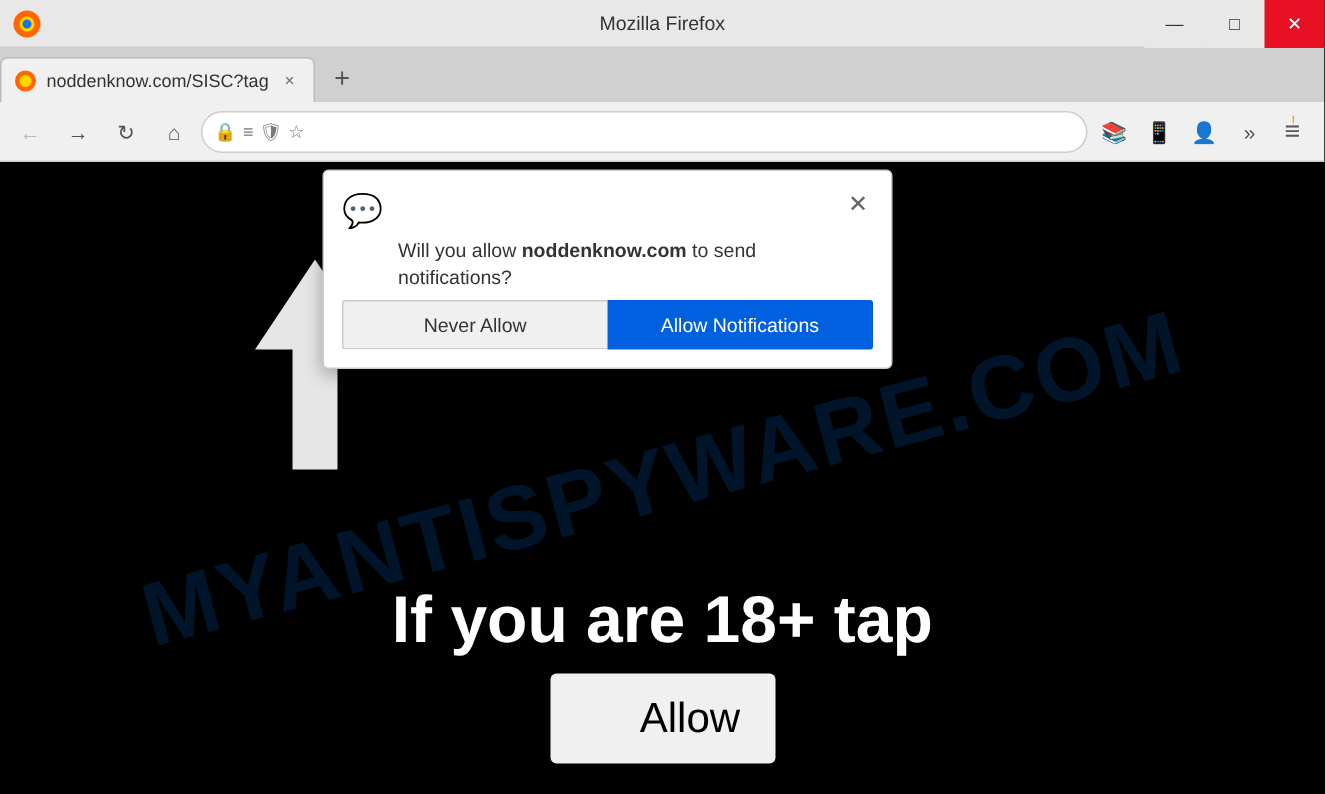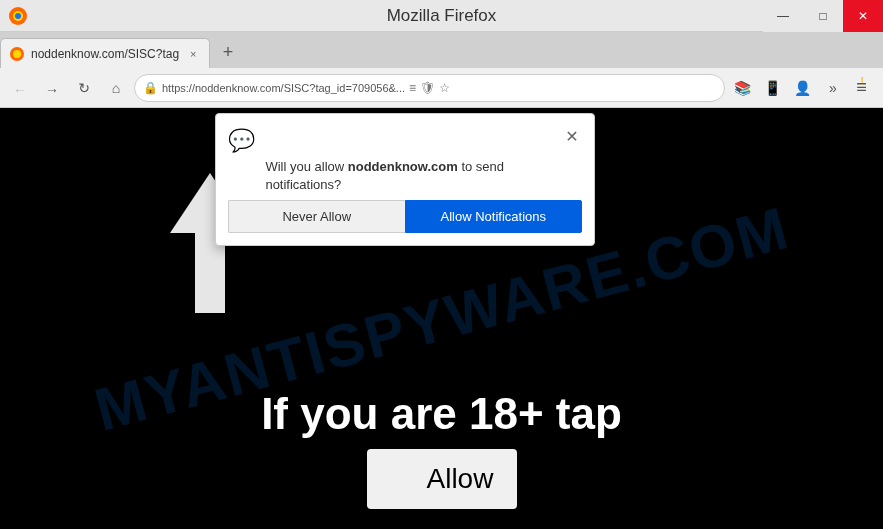--- a/index.html
+++ b/index.html
@@ -11,21 +11,21 @@
     .title-bar {
       background: #e8e8e8;
       height: 32px;
       display: flex;
       align-items: center;
       justify-content: center;
       position: relative;
       border-bottom: 1px solid #ccc;
     }
     .title-bar-title {
-      font-size: 17px;
+      font-size: 13px;
       color: #333;
     }
     .window-controls {
       position: absolute;
       right: 0;
       top: 0;
       display: flex;
       height: 32px;
     }
     .win-btn {
@@ -343,21 +343,20 @@
   </div>
 
   <div class="nav-bar">
     <div class="nav-btn disabled">←</div>
     <div class="nav-btn">→</div>
     <div class="nav-btn">↻</div>
     <div class="nav-btn">⌂</div>
 
     <div class="address-bar">
       <span class="address-security">🔒</span>
-      <span style="font-size:11px; color:#555;">https://noddenknow.com/SISC?tag_id=709056&amp;...</span>
       <div class="address-icons-right">
         <span class="addr-icon">≡</span>
         <span class="addr-icon">🛡</span>
         <span class="addr-icon">☆</span>
       </div>
     </div>
 
     <div class="nav-right-icons">
       <div class="nav-btn">📚</div>
       <div class="nav-btn">📱</div>

